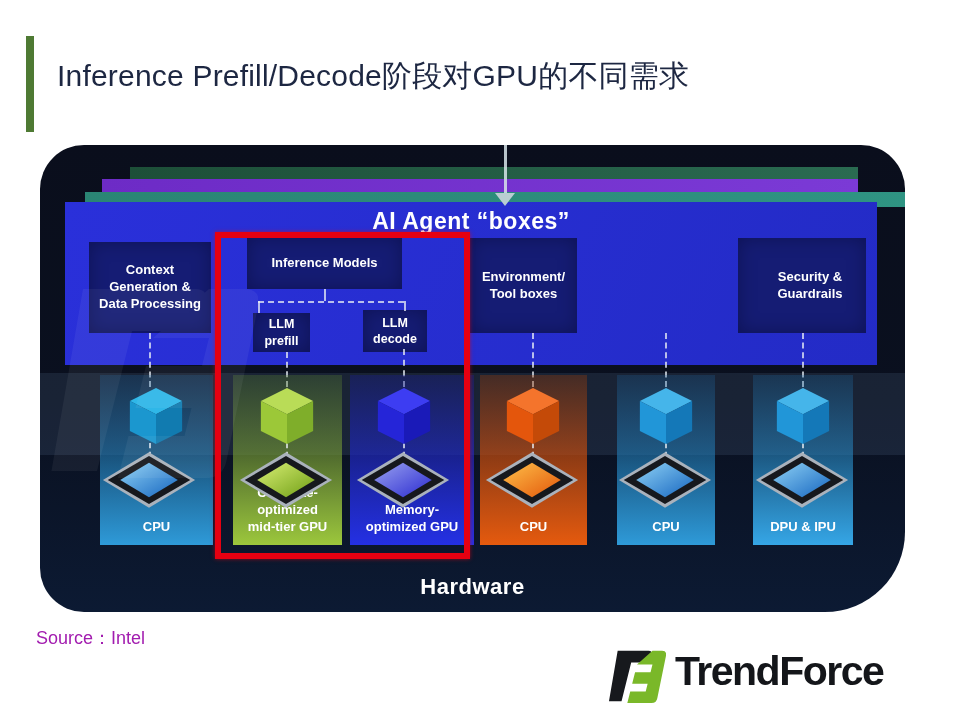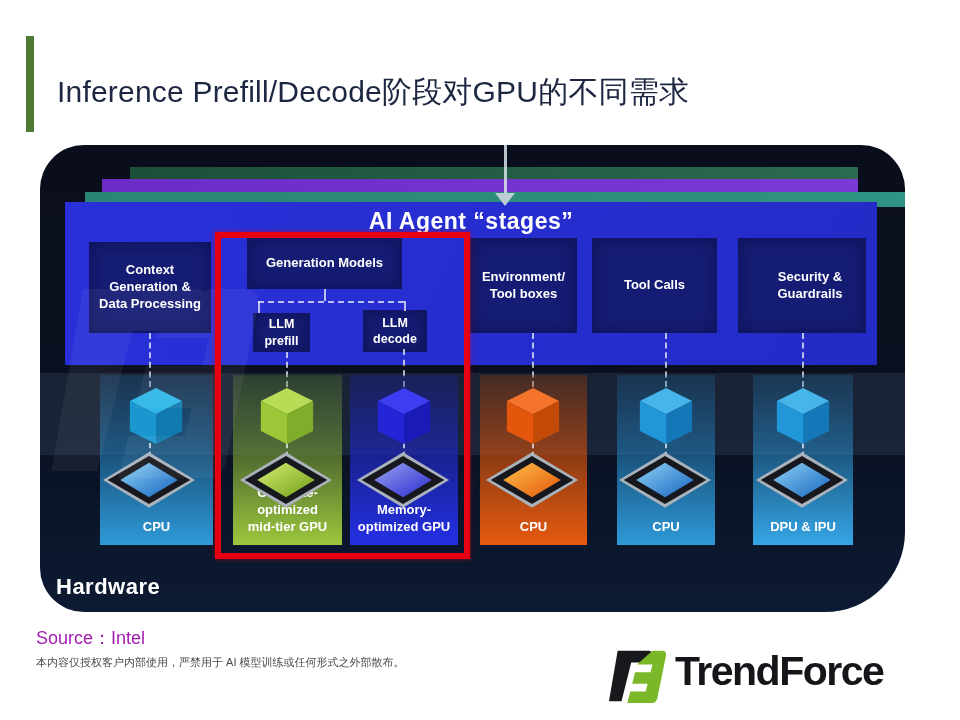--- a/index.html
+++ b/index.html
@@ -1,21 +1,21 @@
 <!DOCTYPE html>
 <html><head>
 <meta charset="utf-8">
 <style>
   * { margin:0; padding:0; box-sizing:border-box; }
   html,body { width:960px; height:720px; background:#ffffff; overflow:hidden;
               font-family:"Liberation Sans", sans-serif; }
 
   
   .title-bar { position:absolute; left:26px; top:36px; width:8px; height:96px; background:#4e7a33; }
-  .slide-title { position:absolute; left:57px; top:72px; width:860px;
+  .slide-title { position:absolute; left:57px; top:56px; width:860px;
                  font-size:30px; font-weight:500; color:#1d2742; letter-spacing:.2px; }
 
   
   .diagram { position:absolute; left:40px; top:145px; width:865px; height:467px;
              background:linear-gradient(180deg,#0a0e1c 0%,#0a101f 55%,#0c1a33 100%);
              border-radius:44px 44px 80px 44px; overflow:hidden; }
 
   .strip { position:absolute; height:15px; }
   .strip.green  { left:90px; top:22px; width:728px; background:linear-gradient(90deg,#1d4f38,#2a6b51); }
   .strip.purple { left:62px; top:34px; width:756px; background:linear-gradient(90deg,#6d2bc6,#7b3ad6); }
@@ -42,29 +42,29 @@
   .hdash { position:absolute; height:0; border-top:2px dashed rgba(235,240,245,.75); }
 
   
   .hw-band { position:absolute; left:0; top:228px; width:100%; height:82px;
              background:rgba(140,170,210,.12); }
   .col { position:absolute; top:230px; height:170px; }
   .col-label { position:absolute; left:0; bottom:9px; width:100%; text-align:center;
                color:#ffffff; font-weight:700; font-size:13px; line-height:1.3; white-space:pre-line; }
   .col1 { left:60px;  width:113px; background:linear-gradient(180deg,rgba(30,100,160,.25),rgba(35,130,190,.55) 45%,#2e9ad8); }
   .col2 { left:193px; width:109px; background:linear-gradient(180deg,rgba(90,130,50,.3),rgba(122,160,52,.6) 45%,#9cc73c); }
-  .col3 { left:310px; width:108px; background:linear-gradient(180deg,rgba(25,30,150,.35),rgba(32,40,195,.65) 45%,#2430e4); }
+  .col3 { left:310px; width:124px; background:linear-gradient(180deg,rgba(25,30,150,.35),rgba(32,40,195,.65) 45%,#2430e4); }
   .col4 { left:440px; width:107px; background:linear-gradient(180deg,rgba(150,60,10,.35),rgba(205,78,12,.65) 45%,#e55a0e); }
   .col5 { left:577px; width:98px;  background:linear-gradient(180deg,rgba(30,100,160,.25),rgba(35,130,190,.55) 45%,#2e9ad8); }
   .col6 { left:713px; width:100px; background:linear-gradient(180deg,rgba(30,110,170,.25),rgba(40,140,200,.55) 45%,#35a6e6); }
 
   .cube { position:absolute; top:240px; width:56px; height:62px; }
   .chip { position:absolute; top:305px; width:96px; height:60px; }
 
-  .hw-footer { position:absolute; left:16px; bottom:12px; width:100%; 
+  .hw-footer { position:absolute; left:0; bottom:12px; width:100%; text-align:center;
                color:#ffffff; font-size:22px; font-weight:800; letter-spacing:.5px; }
 
   .red-box { position:absolute; left:175px; top:87px; width:255px; height:327px;
              border:6px solid #e60011; z-index:60; box-shadow:0 0 4px rgba(230,0,17,.6); }
 
   .drop-arrow-line { position:absolute; left:464px; top:0; width:3px; height:50px;
                      background:rgba(215,228,233,.85); z-index:40; }
   .drop-arrow-head { position:absolute; left:455px; top:48px; width:0; height:0; z-index:40;
                      border-left:10px solid transparent; border-right:10px solid transparent;
                      border-top:13px solid #b9cdd2; }
@@ -91,34 +91,33 @@
   </svg>
 
   <div class="strip green"></div>
   <div class="strip purple"></div>
   <div class="strip teal"></div>
 
   <div class="drop-arrow-line"></div>
   <div class="drop-arrow-head"></div>
 
   <div class="panel">
-    <div class="panel-title">AI Agent “stages”</div>
+    <div class="panel-title">AI Agent “boxes”</div>
   </div>
 
   <div class="stage-box stage-ctx">Context
 Generation &amp;
 Data Processing</div>
-  <div class="stage-box stage-rsn">Generation Models</div>
+  <div class="stage-box stage-rsn">Inference Models</div>
   <div class="stage-box stage-pre">LLM
 prefill</div>
   <div class="stage-box stage-dec">LLM
 decode</div>
   <div class="stage-box stage-env">Environment/
 Tool boxes</div>
-  <div class="stage-box stage-tool">Tool Calls</div>
   <div class="stage-box stage-sec">Security &amp;
 Guardrails</div>
 
   <div class="vdash" style="left:284px; top:144px; height:12px;"></div>
   <div class="hdash" style="left:218px; top:156px; width:146px;"></div>
   <div class="vdash" style="left:218px; top:156px; height:12px;"></div>
   <div class="vdash" style="left:364px; top:156px; height:10px;"></div>
 
   <div class="vdash" style="left:109px; top:188px; height:54px;"></div>
   <div class="vdash" style="left:246px; top:207px; height:35px;"></div>
@@ -238,21 +237,20 @@
       <polygon points="50,13 80,31 50,49 20,31" fill="url(#scr-blue)"></polygon>
   </svg>
 
   <div class="red-box"></div>
 
   <div class="hw-footer">Hardware</div>
 </div>
 
 <div class="source">Source：Intel</div>
 <div class="disclaimer">
-  <div>本内容仅授权客户内部使用，严禁用于 AI 模型训练或任何形式之外部散布。</div>
 </div>
 
 <div class="brand">
   <svg width="58" height="56" viewBox="0 0 60 56">
     <path fill="#17191d" d="M10 2h32q4 0 3 4l-2 8H24L14 54H1z"></path>
     <path fill="#7ab829" d="M46 2h10q5 0 4 5l-9 44q-1 5-6 5H20l3-12h16l2-8H25l3-12h16l2-8H30z"></path>
   </svg>
   <span class="brand-text">TrendForce</span>
 </div>
 

